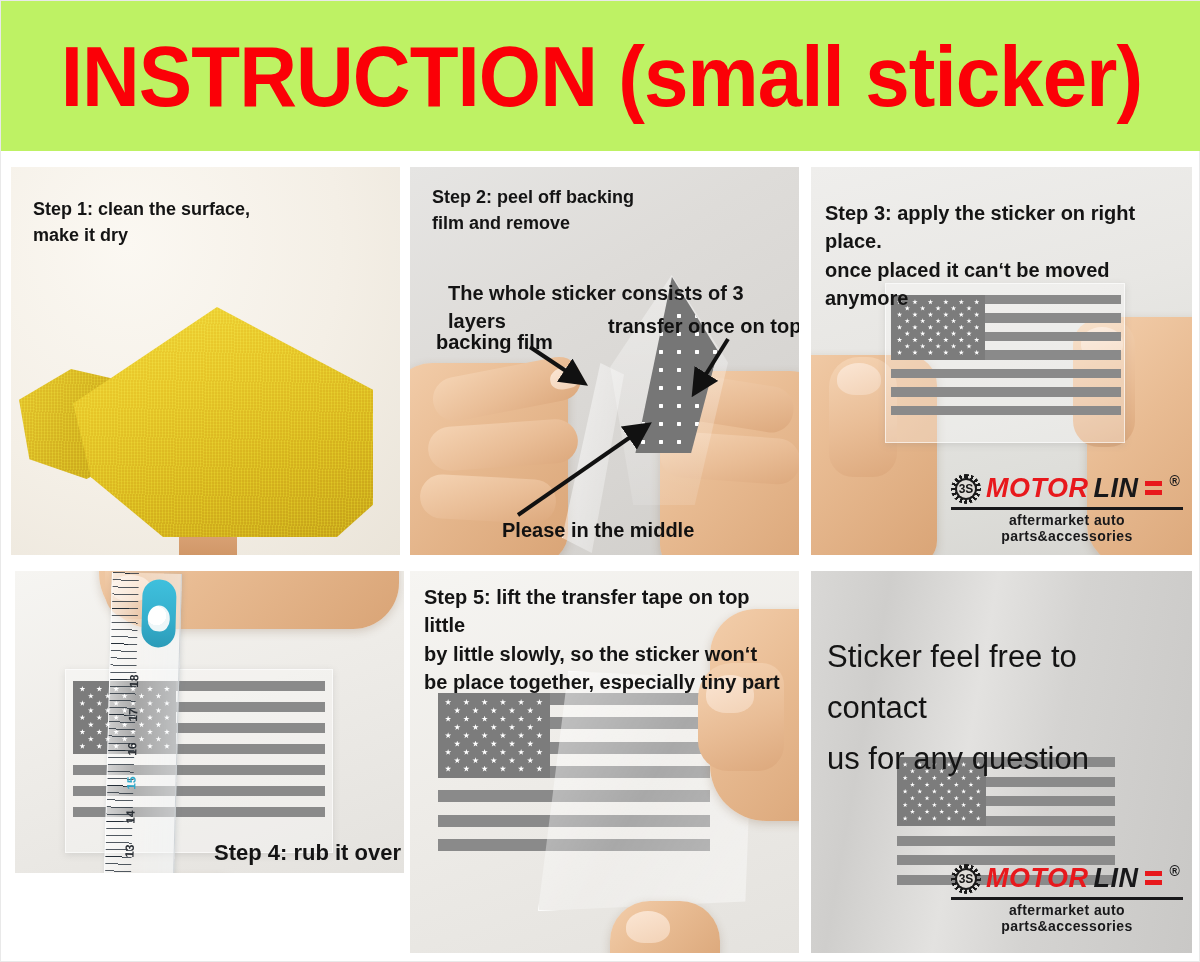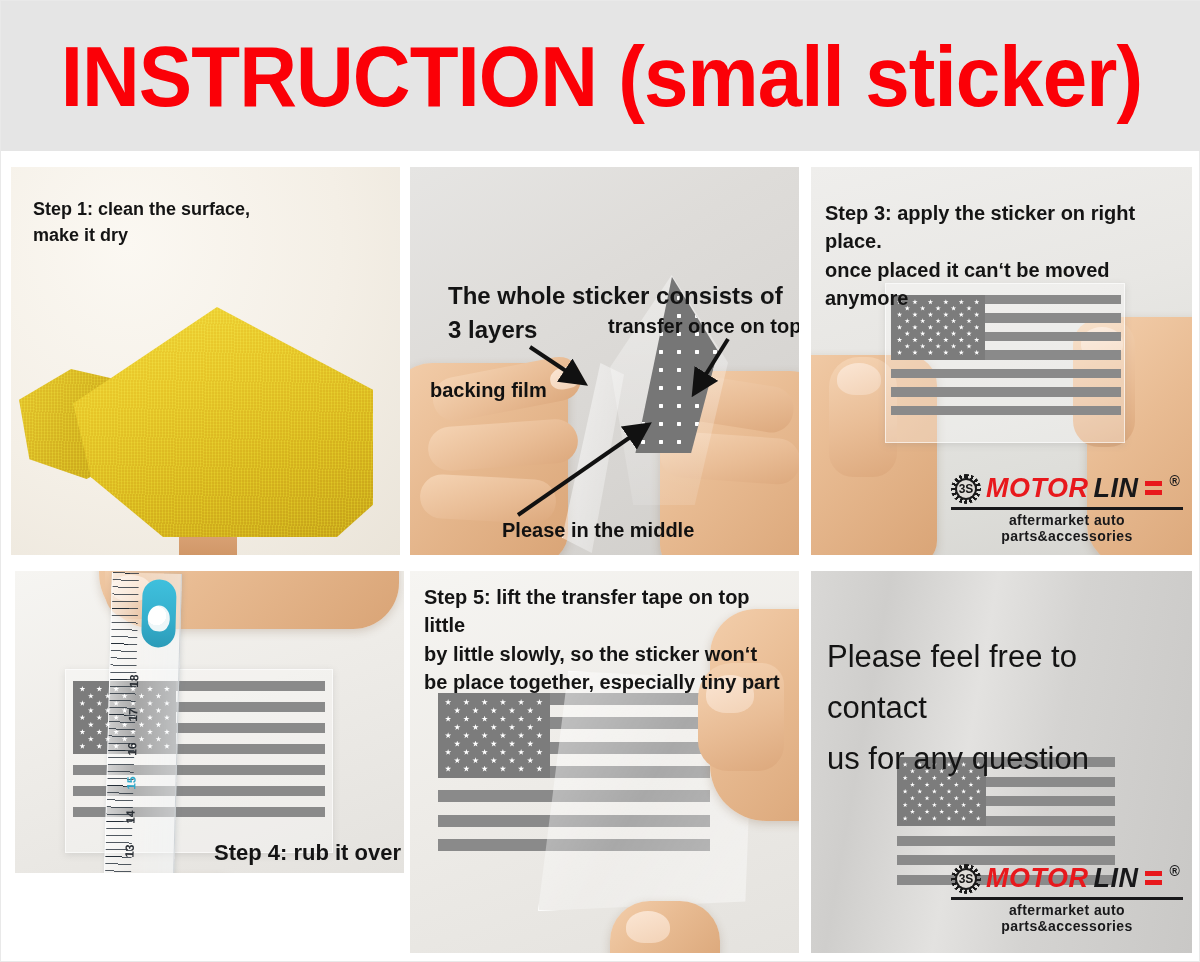--- a/index.html
+++ b/index.html
@@ -16,21 +16,21 @@
     width: 1200px; height: 962px;
     background: #ffffff;
     border: 1px solid #e9e9e9;
   }
 
   
   #header {
     position: absolute;
     left: 0; top: 0; width: 1200px; height: 150px;
     display: flex; align-items: center; justify-content: center;
-    background: #e5e5e5;
+    background: #bef264;
   }
   #header-title {
     color: #fb0007;
     font-family: "Liberation Sans", sans-serif;
     font-weight: bold;
     font-size: 86px;
     letter-spacing: -1px;
     white-space: nowrap;
     transform: scaleX(0.93);
   }
@@ -80,21 +80,21 @@
     color: #141414;
     font-family: "Liberation Sans", sans-serif;
     font-weight: bold;
     line-height: 1.42;
     white-space: pre-line;
     z-index: 20;
   }
   .cap-lg   { font-size: 18px; }
   .cap-md   { font-size: 22px; }
   .cap-sm   { font-size: 20px; }
-  .cap-note { font-size: 24px; font-weight: bold; }
+  .cap-note { font-size: 20px; font-weight: bold; }
   .cap-contact { font-size: 31px; font-weight: normal; line-height: 1.65; }
 
   .lbl {
     position:absolute; z-index:22;
     color:#111; font-weight:bold; font-size:20px;
     font-family:"Liberation Sans", sans-serif;
     white-space:nowrap;
   }
 
   
@@ -311,23 +311,25 @@
                 clip-path:polygon(56% 0%, 100% 38%, 74% 100%, 26% 100%, 8% 40%);"></div>
     <div style="position:absolute; left:212px; top:110px; width:96px; height:176px;
                 background:#767676;
                 clip-path:polygon(52% 0%, 100% 42%, 72% 100%, 14% 100%);">
       <div style="position:absolute; inset:0;
                   background-image:
                     radial-gradient(circle at 3px 3px, #fff 0 2.1px, transparent 2.3px);
                   background-size:18px 18px;"></div>
     </div>
 
+    <div class="cap cap-lg" style="left:22px; top:18px; width:350px;">Step 2: peel off  backing
+film and remove</div>
     <div class="cap cap-note" style="left:38px; top:112px; width:340px;">The whole sticker consists of 3 layers</div>
 
-    <div class="lbl" style="left:20px; top:164px;margin-top:48px;">backing film</div>
+    <div class="lbl" style="left:26px; top:164px;">backing film</div>
     <div class="lbl" style="left:198px; top:148px;">transfer once on top</div>
     <div class="lbl" style="left:92px; top:352px;">Please in the middle</div>
 
     <svg class="arrow" style="left:0; top:0; width:389px; height:388px;" viewBox="0 0 389 388">
       <defs>
         <marker id="ah" markerWidth="7" markerHeight="7" refX="4" refY="3.5" orient="auto">
           <path d="M0,0 L7,3.5 L0,7 z" fill="#111"></path>
         </marker>
       </defs>
       <line x1="120" y1="180" x2="168" y2="212" stroke="#111" stroke-width="4" marker-end="url(#ah)"></line>
@@ -757,21 +759,21 @@
     <div class="nail" style="left:216px; top:340px; width:44px; height:32px;"></div>
 
     <div class="cap cap-sm" style="left:14px; top:12px; width:372px;">Step 5: lift the transfer tape on top little
  by little slowly, so the sticker won‘t
 be place together, especially tiny part</div>
   </div>
 
   <div class="panel p6">
     <div class="bg-silver"></div>
 
-    <div class="cap cap-contact" style="left:16px; top:60px; width:356px;">Please feel free to contact
+    <div class="cap cap-contact" style="left:16px; top:60px; width:356px;">Sticker feel free to contact
 us  for any question</div>
 
     <div class="flag" style="left:86px; top:186px; width:218px; height:128px;">
       <div class="stripe" style="top:0%;     height:7.69%;"></div>
       <div class="stripe" style="top:15.38%; height:7.69%;"></div>
       <div class="stripe" style="top:30.76%; height:7.69%;"></div>
       <div class="stripe" style="top:46.15%; height:7.69%;"></div>
       <div class="stripe" style="top:61.53%; height:7.69%;"></div>
       <div class="stripe" style="top:76.92%; height:7.69%;"></div>
       <div class="stripe" style="top:92.30%; height:7.69%;"></div>

